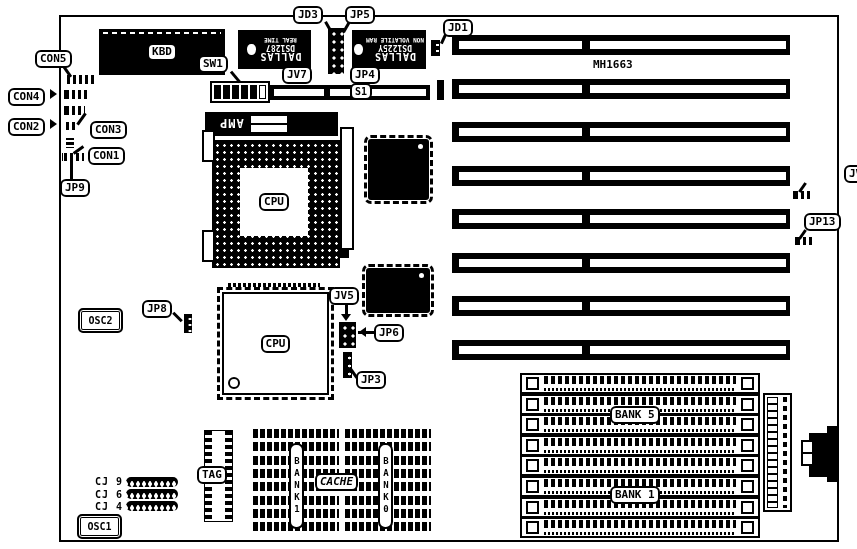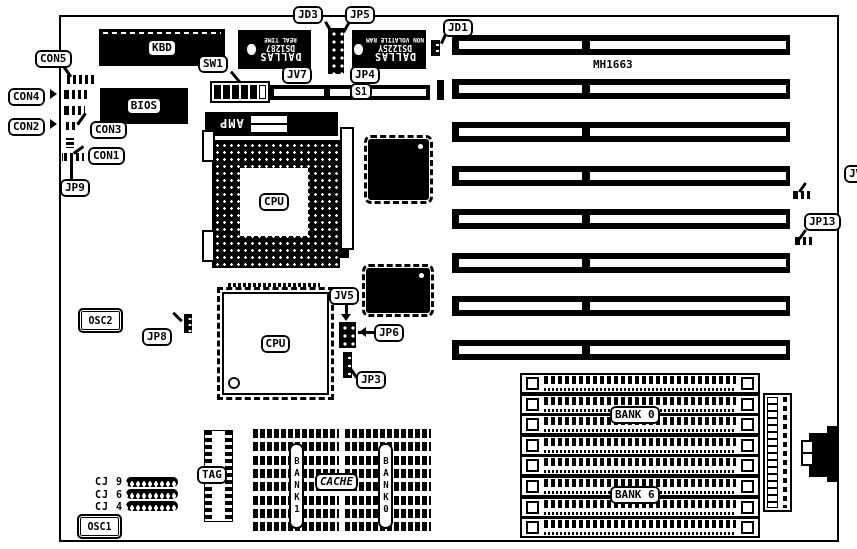--- a/index.html
+++ b/index.html
@@ -97,28 +97,25 @@
   .din-b{position:absolute;left:809px;top:433px;width:20px;height:44px;background:#000;}
   .din-p{position:absolute;left:801px;width:9px;height:10px;border:2px solid #000;background:#fff;z-index:2;}
 </style>
 </head>
 <body>
 
 <div class="stage">
 
   <div class="board"></div>
 
-  <div class="blk" style="left:99px;top:29px;width:126px;height:37px;">
+  <div class="blk" style="left:99px;top:29px;width:126px;height:46px;">
     <div class="abs" style="left:4px;top:3px;right:4px;height:2px;background:repeating-linear-gradient(90deg,#fff 0 5px,transparent 5px 9px);"></div>
     <div class="lbl" style="position:static;">KBD</div>
   </div>
 
-  <div class="blk" style="left:100px;top:88px;width:88px;height:36px;">
-    <div class="lbl" style="position:static;">BIOS</div>
-  </div>
 
   <div class="hdr" style="left:65px;top:75px;width:30px;height:9px;"></div>
   <div class="hdr" style="left:64px;top:90px;width:26px;height:9px;"></div>
   <div class="hdr" style="left:64px;top:106px;width:21px;height:9px;"></div>
   <div class="hdr" style="left:64px;top:122px;width:11px;height:8px;"></div>
   <div class="black abs" style="left:66px;top:138px;width:8px;height:10px;background-image:repeating-linear-gradient(#fff 0 2px,transparent 2px 5px);background-position:0 2px;"></div>
   <div class="hdr" style="left:62px;top:153px;width:22px;height:8px;"></div>
 
   <div class="lbl" style="left:35px;top:50px;">CON5</div>
   <div class="ld" style="left:66px;top:66px;width:3px;height:12px;transform:rotate(-35deg);"></div>
@@ -220,21 +217,21 @@
   <div class="ld" style="left:345px;top:305px;width:3px;height:12px;"></div>
   <div class="tri-d" style="left:341px;top:314px;"></div>
   <div class="jmp" style="left:339px;top:322px;width:17px;height:26px;background-size:8px 8px;"></div>
   <div class="lbl" style="left:374px;top:324px;">JP6</div>
   <div class="ld" style="left:358px;top:331px;width:16px;height:3px;"></div>
   <div class="tri-l" style="left:354px;top:327px;"></div>
   <div class="jmp" style="left:343px;top:352px;width:9px;height:26px;background-size:9px 8px;"></div>
   <div class="lbl" style="left:356px;top:371px;">JP3</div>
   <div class="ld" style="left:352px;top:367px;width:3px;height:12px;transform:rotate(-35deg);"></div>
 
-  <div class="lbl" style="left:142px;top:300px;margin-top:28px;">JP8</div>
+  <div class="lbl" style="left:142px;top:300px;">JP8</div>
   <div class="ld" style="left:176px;top:311px;width:3px;height:12px;transform:rotate(-45deg);"></div>
   <div class="jmp" style="left:184px;top:314px;width:8px;height:19px;background-size:8px 6px;"></div>
   <div class="osc" style="left:78px;top:308px;width:41px;height:21px;">OSC2</div>
 
   <div class="abs" style="left:0;top:0;" id="isa-slots">
       <div class="isa-slot" style="top: 35px;">
         <div class="key l"></div>
         <div class="key r"></div>
       </div>
       <div class="isa-slot" style="top: 78.5px;">
@@ -356,22 +353,22 @@
         <div class="dash"></div>
         <div class="latch r"></div>
       </div>
       <div class="simm" style="top: 517.2px;">
         <div class="latch l"></div>
         <div class="teeth"></div>
         <div class="dash"></div>
         <div class="latch r"></div>
       </div>
     </div>
-  <div class="lbl" style="left:610px;top:406px;z-index:8;">BANK 0</div>
-  <div class="lbl" style="left:610px;top:486px;z-index:8;">BANK 6</div>
+  <div class="lbl" style="left:610px;top:406px;z-index:8;">BANK 5</div>
+  <div class="lbl" style="left:610px;top:486px;z-index:8;">BANK 1</div>
 
   <div class="pwr">
     <div class="sq"></div>
     <div class="dh"></div>
   </div>
   <div class="din-a"></div>
   <div class="din-b"></div>
   <div class="din-p" style="top:440px;"></div>
   <div class="din-p" style="top:452px;"></div>
 

